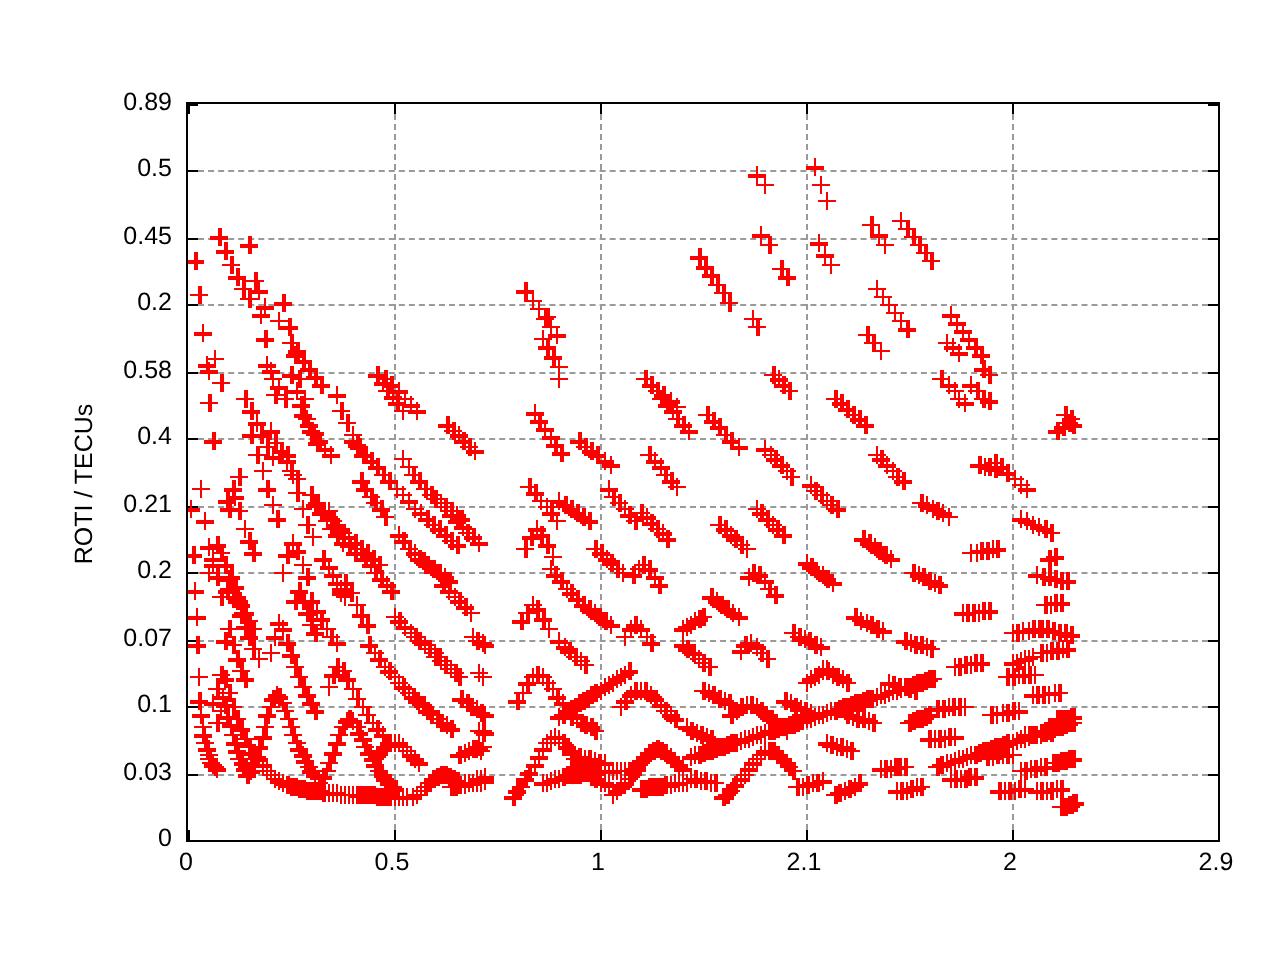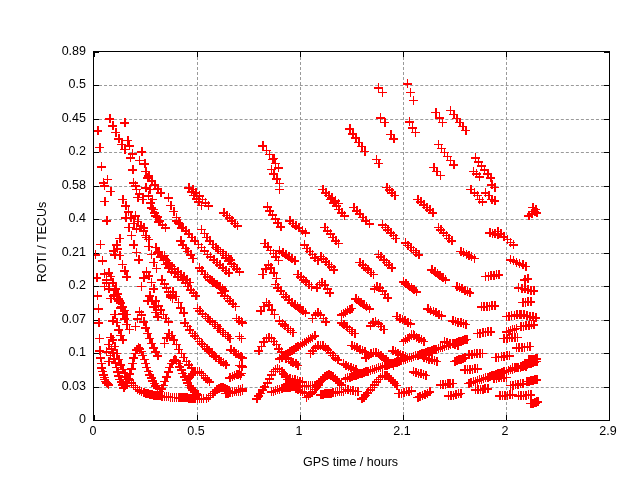--- a/index.html
+++ b/index.html
@@ -150,21 +150,20 @@
   .pt::before { left: 4px; top: 0; width: 1.6px; height: 9px; }
   .pt::after  { top: 4px; left: 0; height: 1.6px; width: 9px; }
 </style>
 </head>
 <body>
 
 <div id="screen">
 
 
   <div id="y-axis-title">ROTI / TECUs</div>
-  <div id="x-axis-title">GPS time / hours</div>
 
   <div id="y-ticklabels">
       <div class="ylabel-txt" style="top: 419px;">0</div>
       <div class="ylabel-txt" style="top: 385.545px;">0.03</div>
       <div class="ylabel-txt" style="top: 352.091px;">0.1</div>
       <div class="ylabel-txt" style="top: 318.636px;">0.07</div>
       <div class="ylabel-txt" style="top: 285.182px;">0.2</div>
       <div class="ylabel-txt" style="top: 251.727px;">0.21</div>
       <div class="ylabel-txt" style="top: 218.273px;">0.4</div>
       <div class="ylabel-txt" style="top: 184.818px;">0.58</div>

